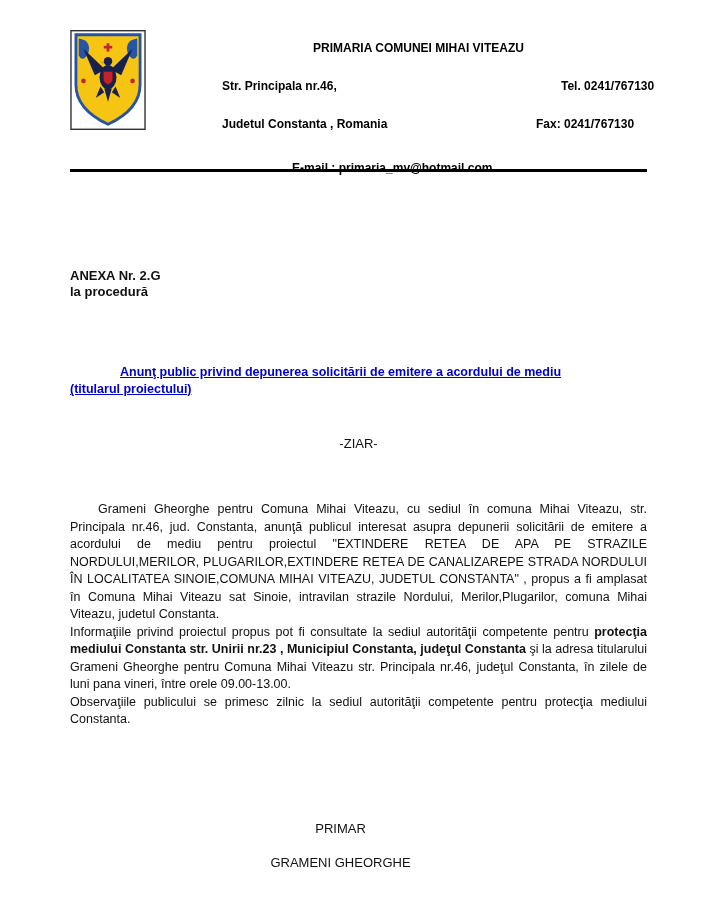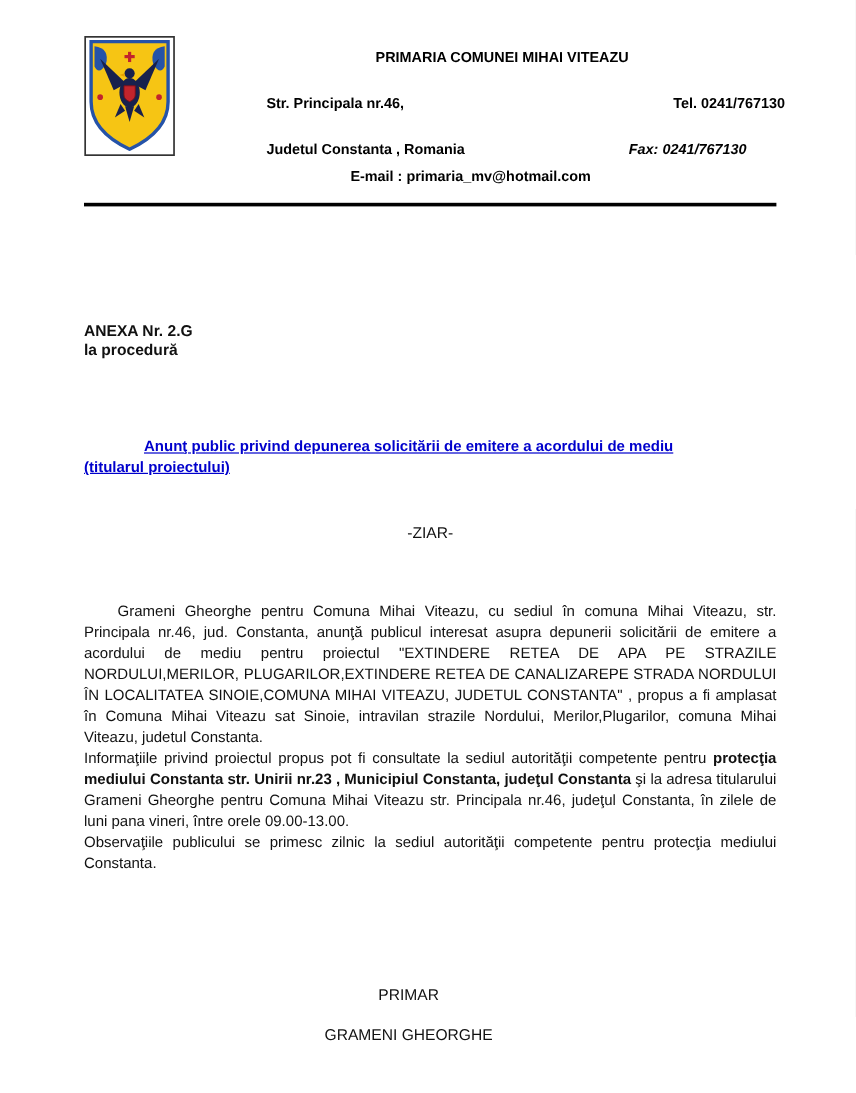--- a/index.html
+++ b/index.html
@@ -15,22 +15,22 @@
     padding-left: 48px;
   }
 
   
   .letterhead { position: absolute; inset: 0; font-weight: bold; font-size: 12px; color: #000; }
   .coat { position: absolute; left: 70px; top: 30px; width: 76px; height: 100px; }
   .org-title   { position: absolute; left: 313px; top: 41px; }
   .addr1       { position: absolute; left: 222px; top: 79px; }
   .phone       { position: absolute; left: 561px; top: 79px; }
   .addr2       { position: absolute; left: 222px; top: 117px; }
-  .fax         { position: absolute; left: 524px; top: 117px; font-style: italic; }
-  .email       { position: absolute; left: 292px; top: 140px; }
+  .fax         { position: absolute; left: 536px; top: 117px; }
+  .email       { position: absolute; left: 292px; top: 161px; }
   .rule        { position: absolute; left: 70px; top: 169px; width: 577px; height: 3px; background: #000; }
 
   
   .content { position: absolute; top: 172px; left: 70px; width: 577px; }
 
   .annex { margin-top: 96px; font-weight: bold; font-size: 13px; line-height: 16px; }
   .annex div { margin: 0; }
 
   .ann-title {
     margin: 64px 0 16px 0;

